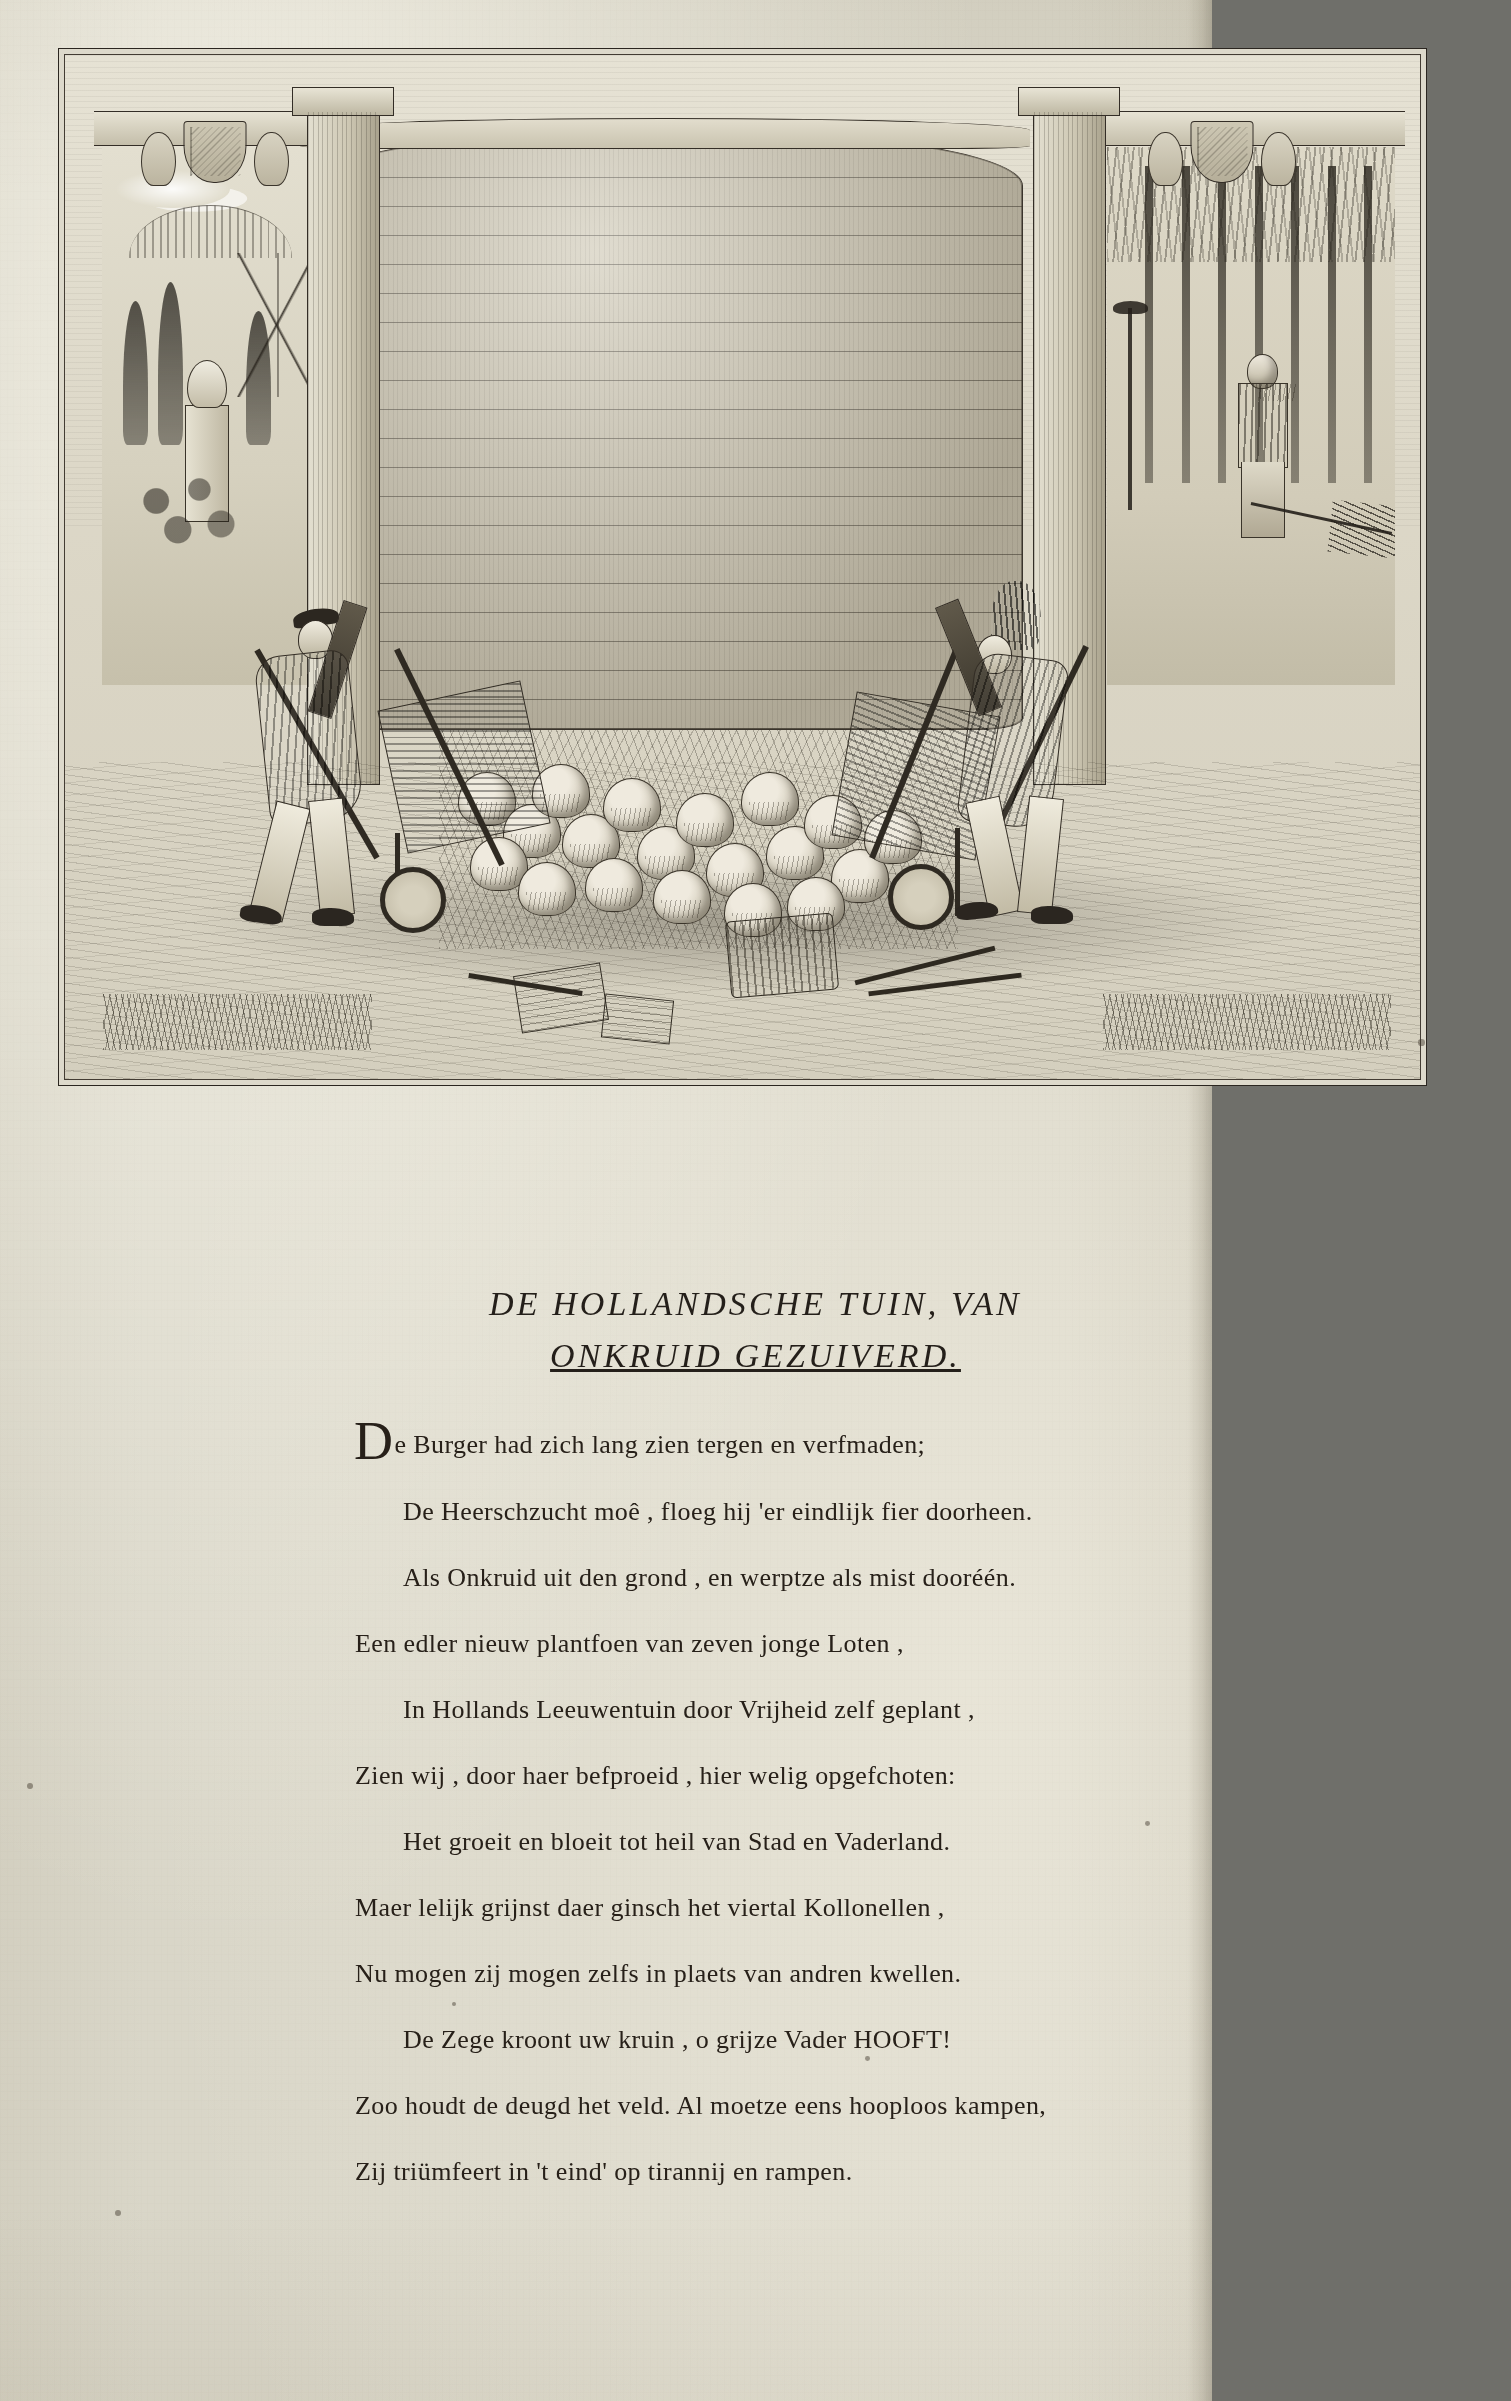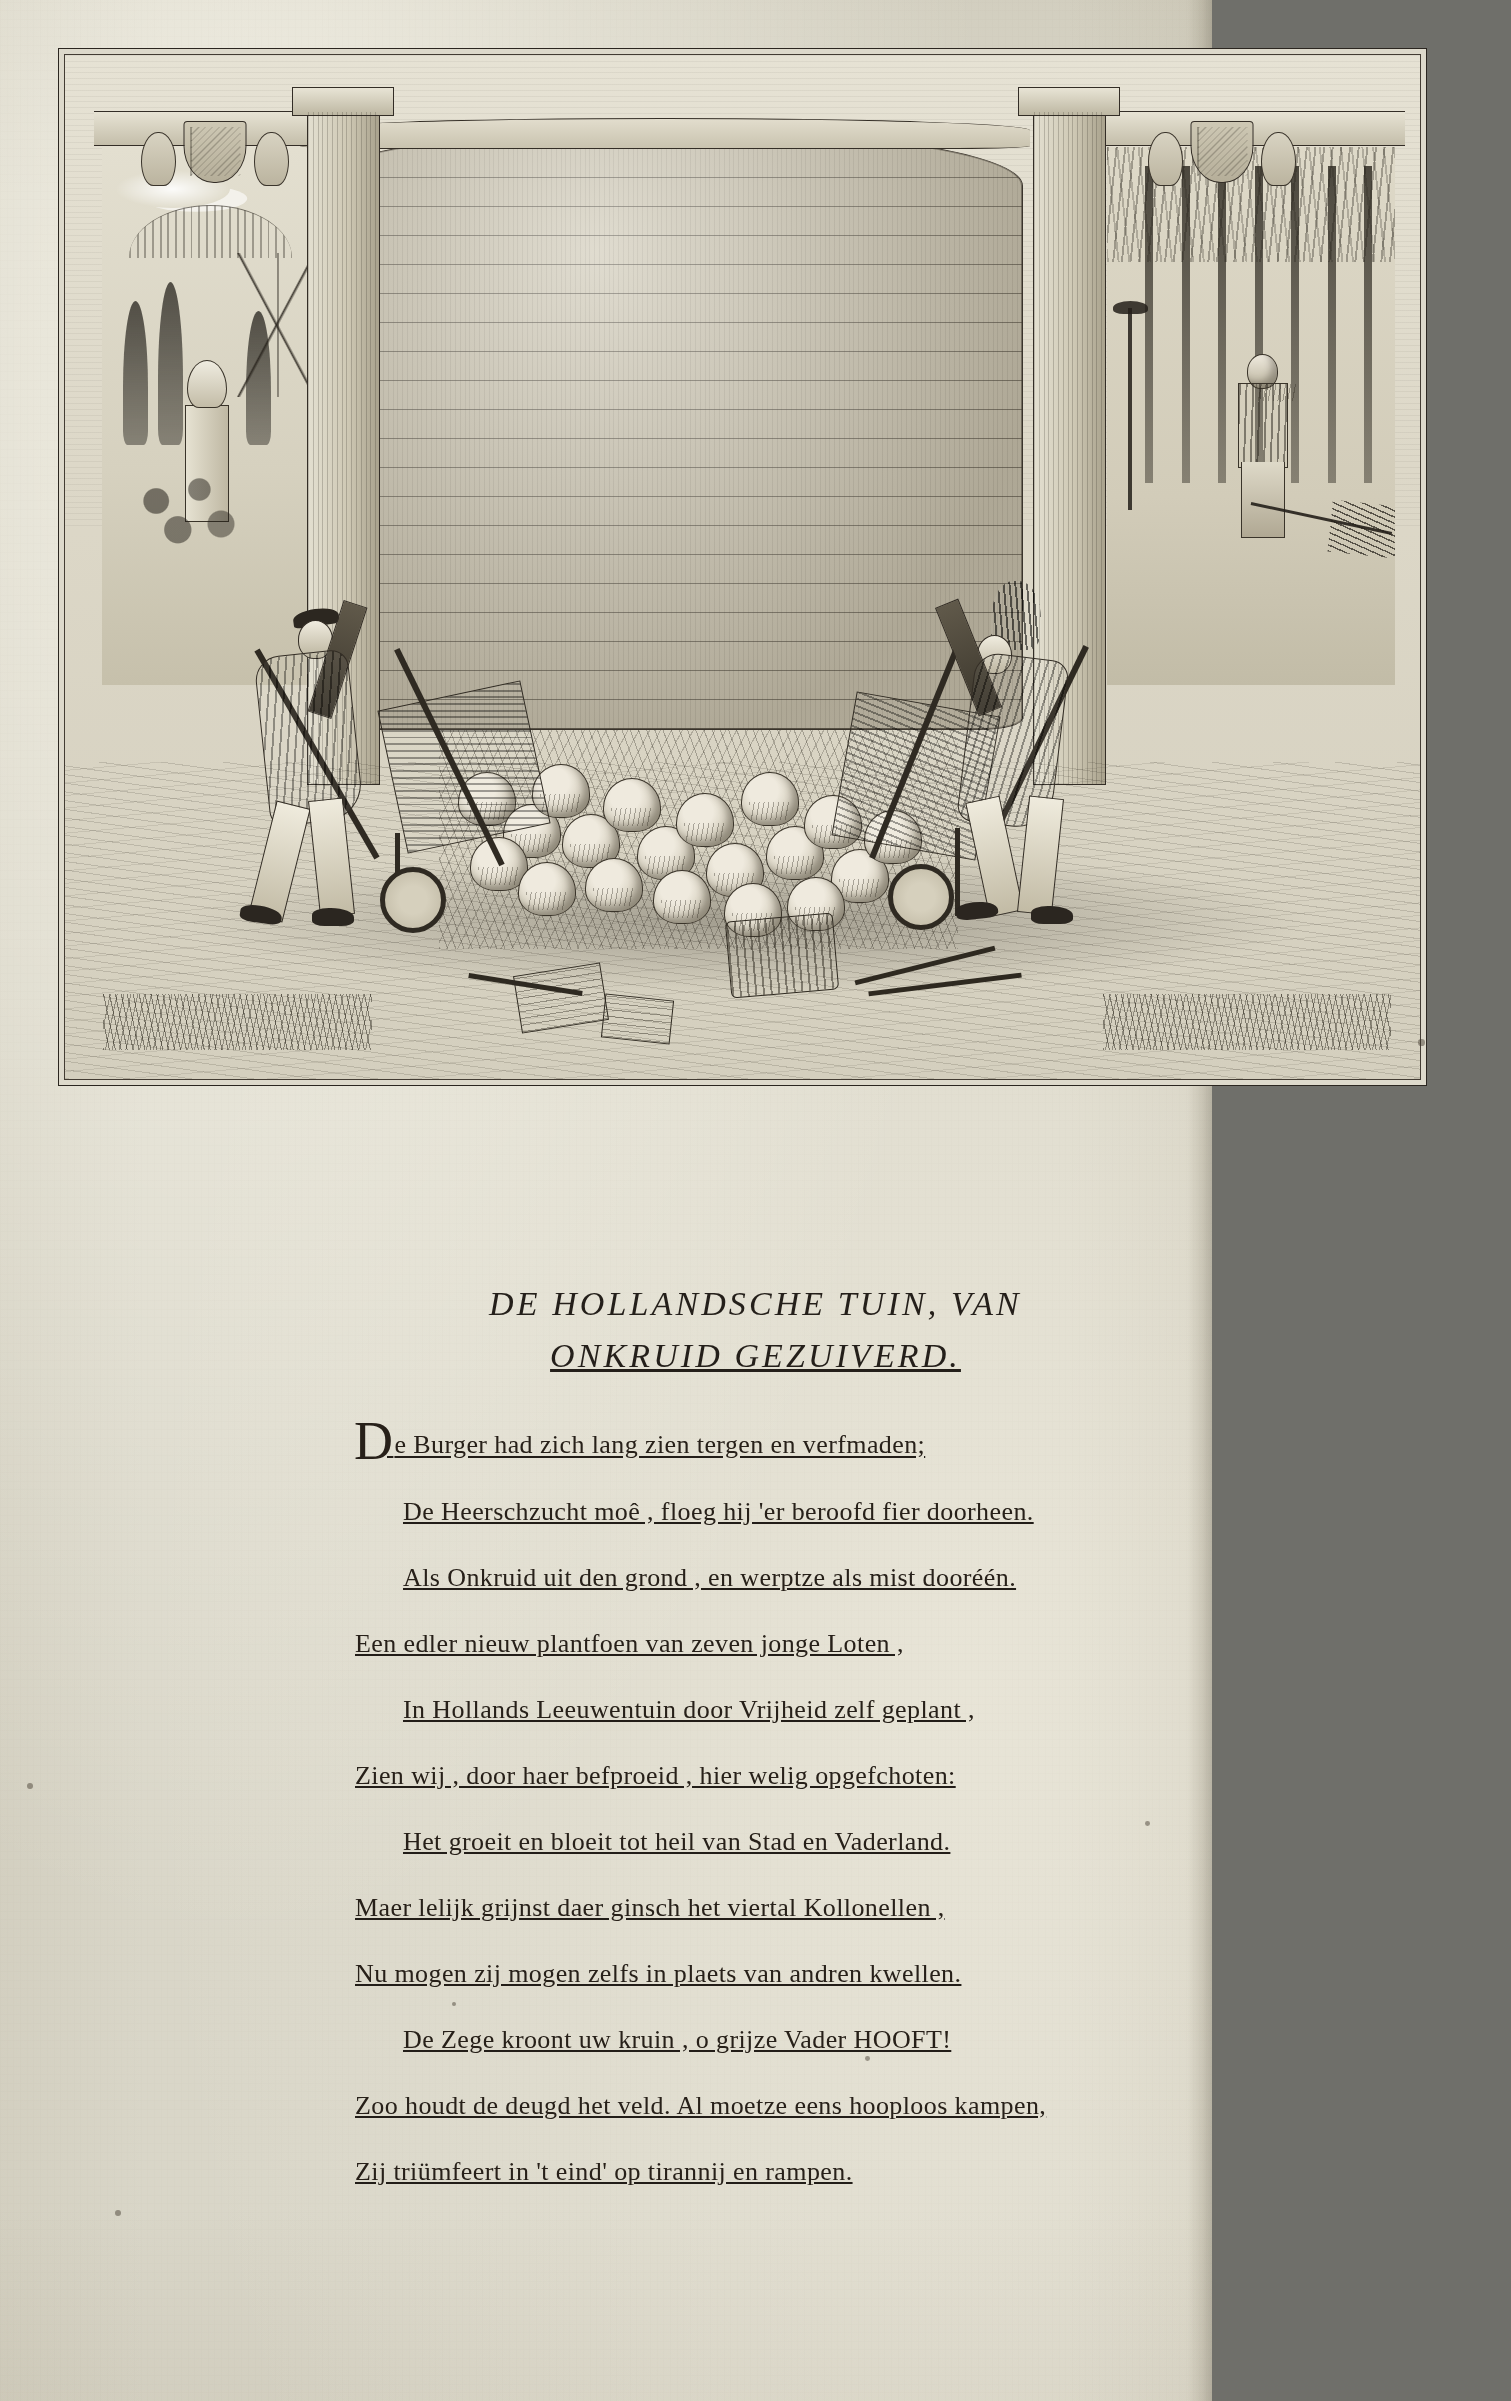--- a/index.html
+++ b/index.html
@@ -494,21 +494,20 @@
     color: #241f1a;
     line-height: 1.52;
     margin: 0 0 5.8px 0;
     font-family: "Liberation Serif", serif;
   }
   .poem-title .line2 { display: block; text-decoration: underline; }
   .poem {
     margin: 44px 0 0 0;
     padding: 0;
     list-style: none;
-    text-decoration: underline;
   }
   .verse {
     font-size: 26px;
     line-height: 1.0;
     color: #272019;
     padding: 0 0 0 355px;
     margin: 0 0 40px 0;
     white-space: nowrap;
     letter-spacing: 0.4px;
   }
@@ -680,21 +679,21 @@
   </div>
 
   <div class="text-block">
     <div class="poem-title">
       <span>DE HOLLANDSCHE TUIN, VAN</span>
       <span class="line2">ONKRUID GEZUIVERD.</span>
     </div>
 
     <div class="poem">
       <div class="verse first"><span class="dropcap">D</span><span>e Burger had zich lang zien tergen en verfmaden;</span></div>
-      <div class="verse indent">De Heerschzucht moê , floeg hij 'er beroofd fier doorheen.</div>
+      <div class="verse indent">De Heerschzucht moê , floeg hij 'er eindlijk fier doorheen.</div>
       <div class="verse indent">Als Onkruid uit den grond , en werptze als mist dooréén.</div>
       <div class="verse">Een edler nieuw plantfoen van zeven jonge Loten ,</div>
       <div class="verse indent">In Hollands Leeuwentuin door Vrijheid zelf geplant ,</div>
       <div class="verse">Zien wij ,  door haer befproeid , hier welig opgefchoten:</div>
       <div class="verse indent">Het groeit en bloeit tot heil van Stad en Vaderland.</div>
       <div class="verse">Maer lelijk grijnst daer ginsch het viertal Kollonellen ,</div>
       <div class="verse">Nu mogen zij mogen zelfs in plaets van andren kwellen.</div>
       <div class="verse indent">De Zege kroont uw kruin , o grijze Vader HOOFT!</div>
       <div class="verse">Zoo houdt de deugd het veld.  Al moetze eens hooploos kampen,</div>
       <div class="verse">Zij triümfeert in 't eind' op tirannij en rampen.</div>

